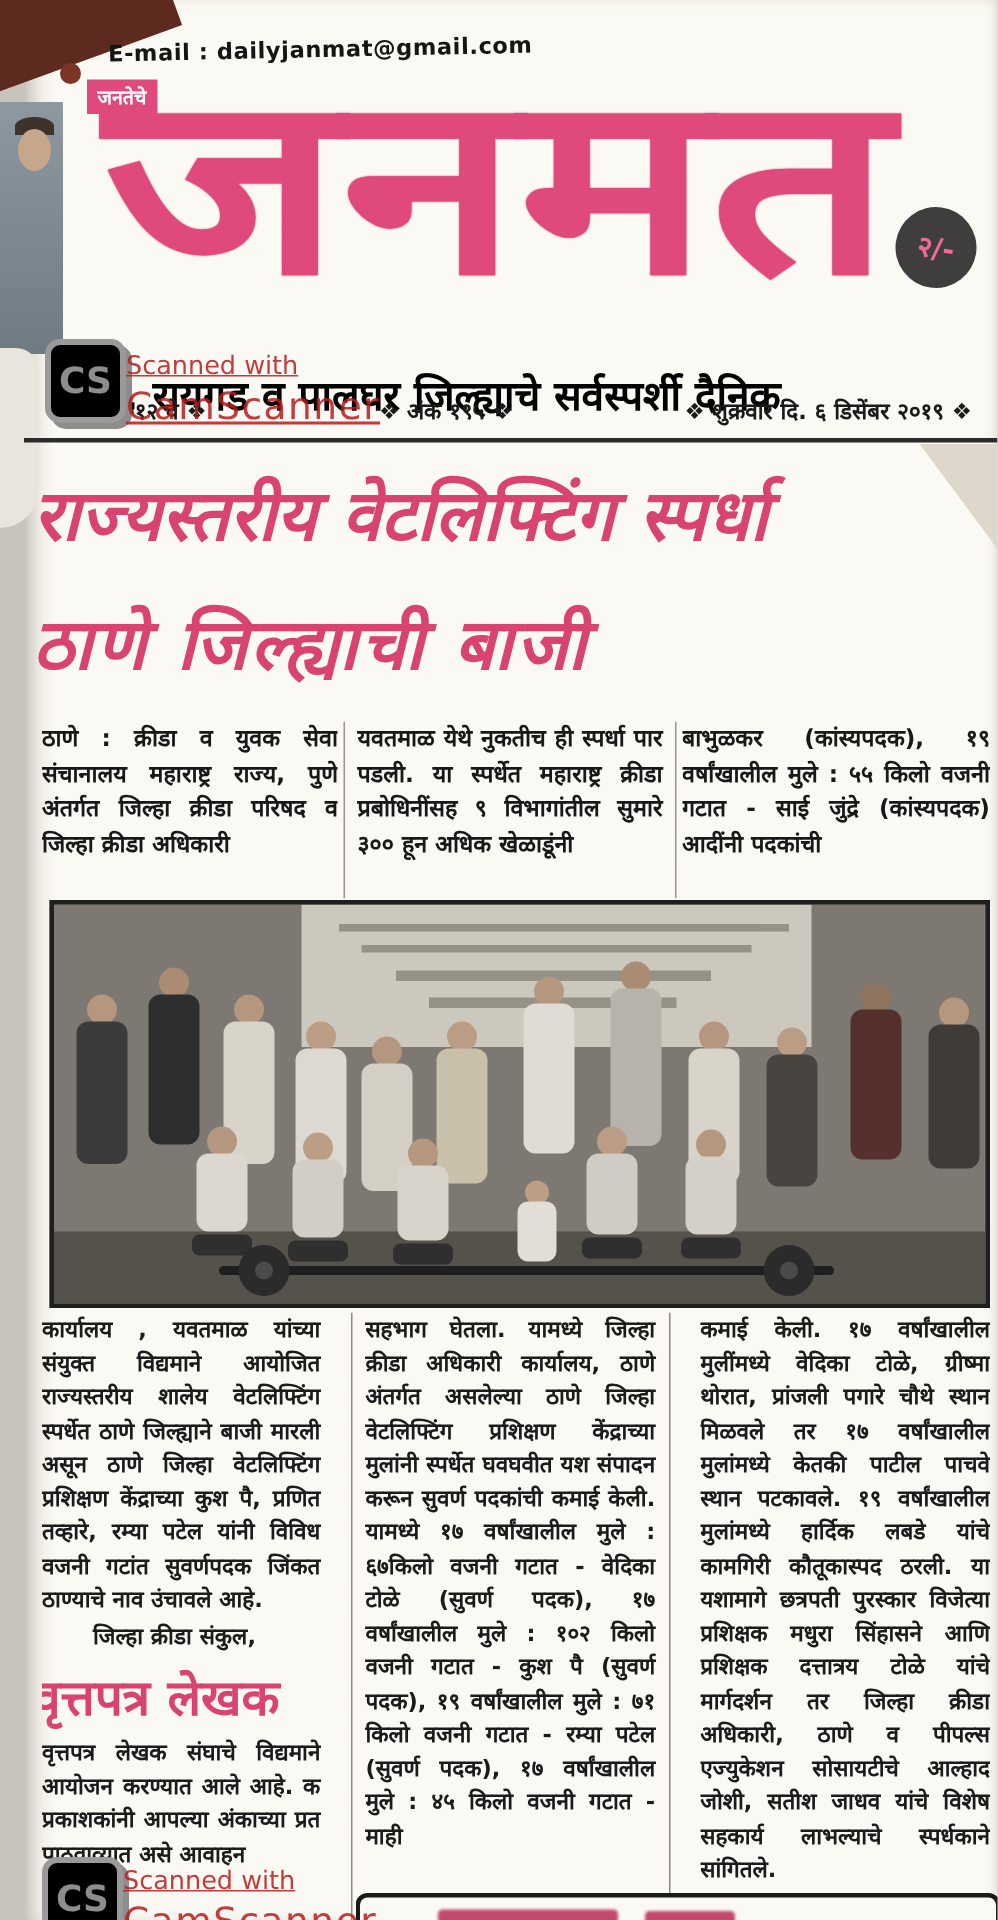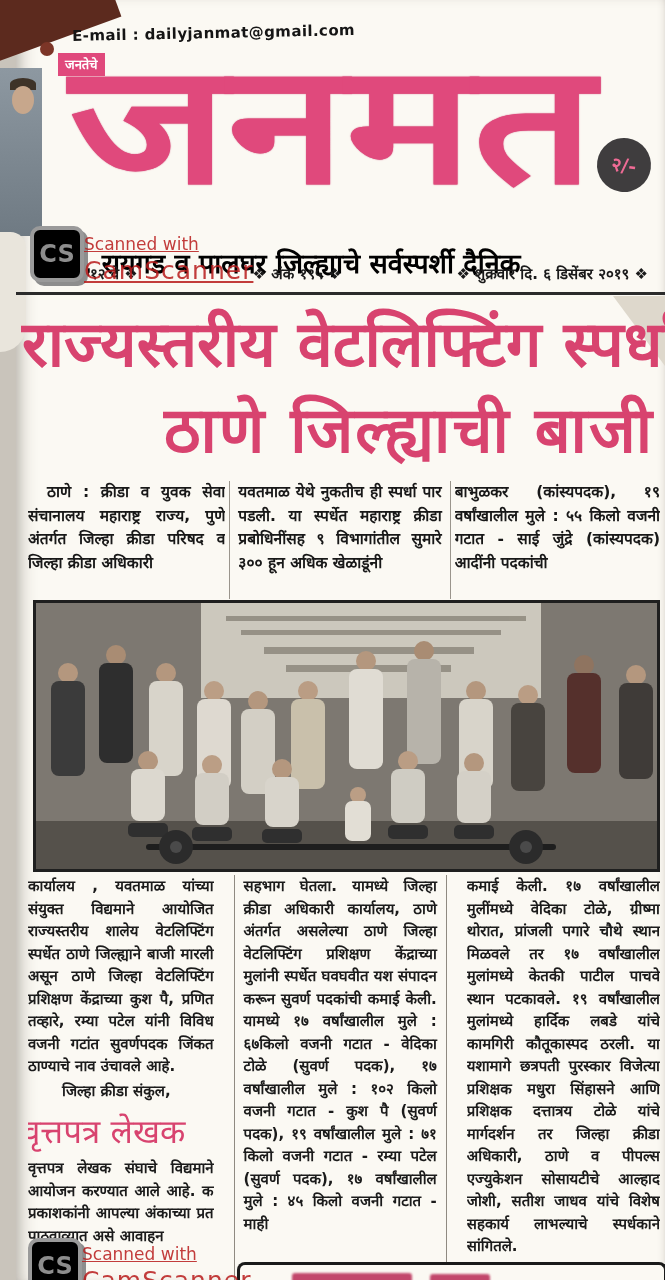--- a/index.html
+++ b/index.html
@@ -35,43 +35,43 @@
   .price{
     left:597px;top:138px;width:54px;height:54px;border-radius:50%;
     background:#3f3d3e;color:#ef6b95;font-size:19px;font-weight:bold;
     display:flex;align-items:center;justify-content:center;transform:rotate(8deg);
   }
   .subtitle{left:40px;top:225px;width:600px;text-align:left;font-size:27px;font-weight:bold;color:#000000;white-space:nowrap;margin-top:19px;}
   .edition{left:48px;top:263px;width:600px;display:flex;justify-content:space-between;font-size:15px;font-weight:bold;color:#1a1a1a;}
   .toprule{left:16px;top:292px;width:649px;height:3px;background:#2b2b2b;}
   .curl{right:0;top:296px;width:0;height:0;border-left:52px solid transparent;border-top:70px solid #ded8cc;}
 
-  .headline{left:22px;top:302px;width:632px;text-align:right;color:#d8436f;font-weight:bold;font-size:63px;line-height:86px;white-space:nowrap;}
+  .headline{left:22px;top:302px;width:632px;text-align:left;color:#d8436f;font-weight:bold;font-size:47px;line-height:86px;white-space:nowrap;font-style:italic;}
   .headline .l2{letter-spacing:2px;}
 
   .intro{left:28px;top:481px;width:632px;height:118px;display:flex;overflow:hidden;}
   .intro .col{font-size:15.5px;line-height:23.5px;font-weight:600;color:#181818;text-align:justify;overflow:hidden;}
   .intro .c1{width:198px;}
   .intro .c2{width:204px;padding:0 8px;margin:0 4px;border-left:1px solid #9a958c;border-right:1px solid #9a958c;}
   .intro .c3{width:206px;}
-  .lead{font-weight:bold;margin-left:19px;}
+  .lead{font-weight:bold;}
   .indent{text-indent:34px;}
 
   .photo{
     left:33px;top:600px;width:627px;height:272px;background:#757069;
     border:3px solid #1f1f1f;box-sizing:border-box;overflow:hidden;
   }
 
   .bodycols{left:28px;top:875px;width:632px;height:405px;display:flex;overflow:hidden;}
   .bodycols .col{font-size:15px;line-height:22.5px;font-weight:600;color:#1b1b1b;text-align:justify;overflow:hidden;}
   .bodycols .c1{width:196px;}
   .bodycols .c2{width:204px;padding:0 9px;margin:0 20px;border-left:1px solid #8f8a81;border-right:1px solid #8f8a81;}
   .bodycols .c3{width:204px;}
   .bodycols p{margin:0 0 2px 0;}
-  .subhead{color:#d8436f;font-weight:normal;font-size:33px;line-height:39px;margin:10px 0 6px -6px;white-space:nowrap;}
+  .subhead{color:#d8436f;font-weight:bold;font-size:33px;line-height:39px;margin:10px 0 6px -6px;white-space:nowrap;}
   .endrule{width:100%;height:2px;background:#222;margin-top:6px;}
 
   .bottom-box{
     left:237px;top:1262px;width:430px;height:30px;background:#fbf9f3;
     border:3px solid #1a1a1a;border-bottom:none;border-radius:8px 8px 0 0;box-sizing:border-box;
   }
   .blob{position:absolute;background:#c2486c;border-radius:3px;filter:blur(1px);}
   .blob1{left:52px;top:8px;width:120px;height:11px;}
   .blob2{left:190px;top:9px;width:60px;height:10px;}
 

